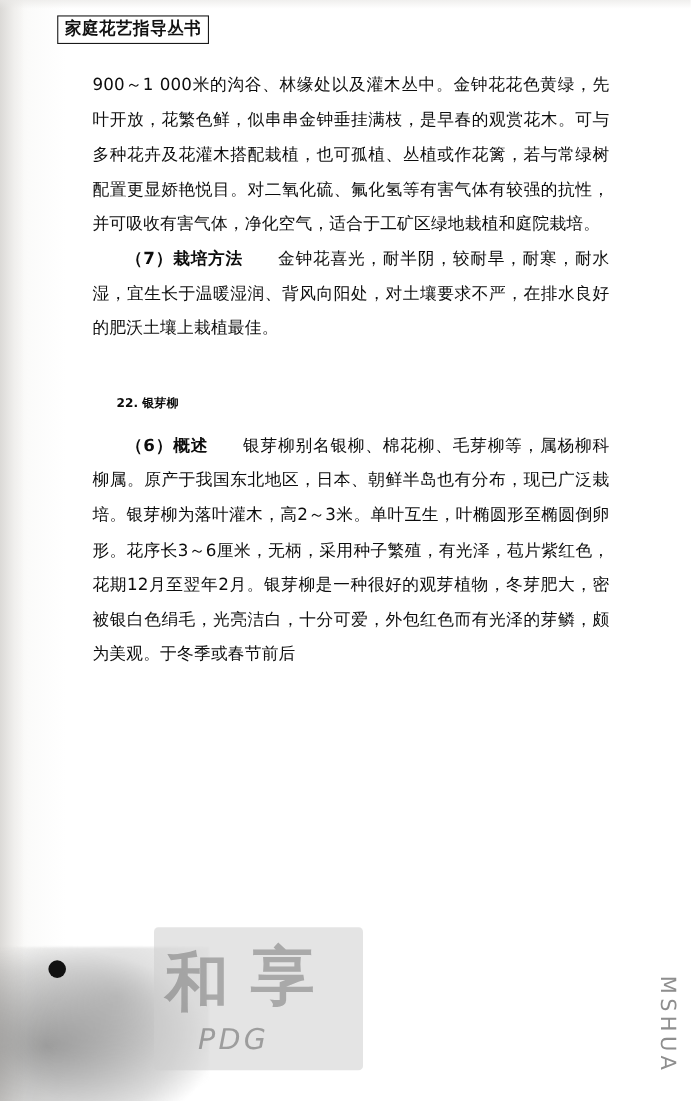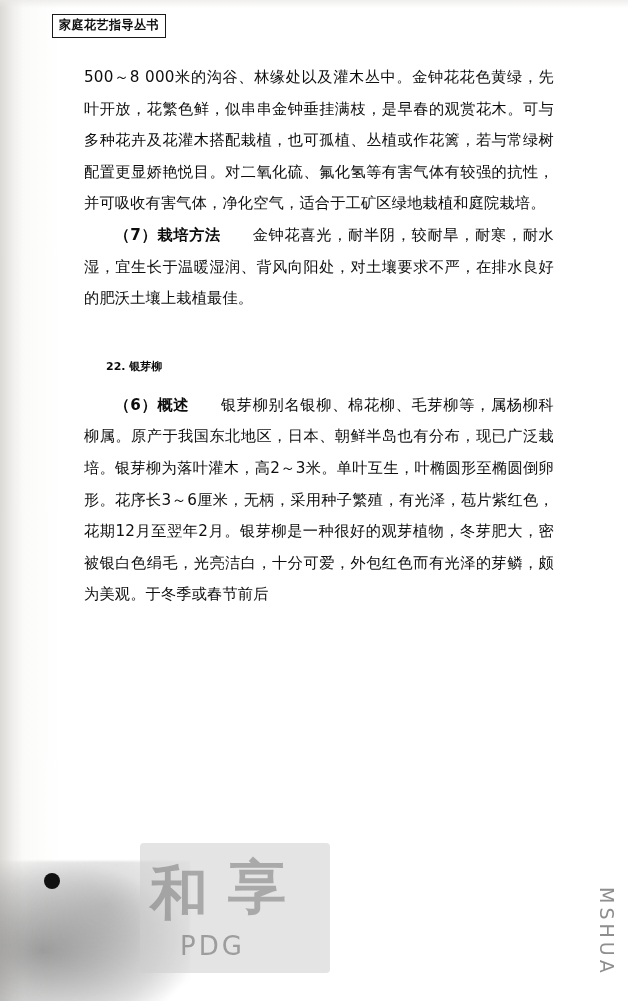--- a/index.html
+++ b/index.html
@@ -43,21 +43,21 @@
   .series-box {
     position: absolute;
     left: 52px;
     top: 14px;
     border: 1.6px solid #1a1a1a;
     padding: 2px 6px 3px 6px;
     background: #fff;
   }
   .series-box .series-text {
     font-family: "DejaVu Sans", "Liberation Sans", sans-serif;
-    font-size: 12px;
+    font-size: 15px;
     font-weight: bold;
     letter-spacing: .5px;
     color: #111;
     white-space: nowrap;
     transform: scaleY(1.05);
     text-align: center;
   }
 
   
   .content {
@@ -140,20 +140,21 @@
   .wm-c1 { left: 150px; bottom: 68px; }
   .wm-c2 { left: 228px; bottom: 74px; }
   .wm-pdg {
     position: absolute;
     left: 180px;
     bottom: 40px;
     font-family: "DejaVu Sans", "Liberation Sans", sans-serif;
     font-size: 26px;
     letter-spacing: 3px;
     color: rgba(110,110,110,.6);
+    font-style: italic;
   }
 
   
   .side-text {
     position: absolute;
     right: 10px;
     bottom: 24px;
     font-family: "DejaVu Sans", "Liberation Sans", sans-serif;
     font-size: 19px;
     letter-spacing: 4px;
@@ -169,21 +170,21 @@
   <div class="gutter-shade"></div>
   <div class="edge-top"></div>
 
   <div class="series-box">
     <div class="series-text">家庭花艺指导丛书</div>
   </div>
 
   <div class="content">
 
     <p class="noindent">
-      <span>500～8 000米的沟谷、林缘处以及灌木丛中。金钟花花色黄绿，先叶开放，花繁色鲜，似串串金钟垂挂满枝，是早春的观赏花木。可与多种花卉及花灌木搭配栽植，也可孤植、丛植或作花篱，若与常绿树配置更显娇艳悦目。对二氧化硫、氟化氢等有害气体有较强的抗性，并可吸收有害气体，净化空气，适合于工矿区绿地栽植和庭院栽培。</span>
+      <span>900～1 000米的沟谷、林缘处以及灌木丛中。金钟花花色黄绿，先叶开放，花繁色鲜，似串串金钟垂挂满枝，是早春的观赏花木。可与多种花卉及花灌木搭配栽植，也可孤植、丛植或作花篱，若与常绿树配置更显娇艳悦目。对二氧化硫、氟化氢等有害气体有较强的抗性，并可吸收有害气体，净化空气，适合于工矿区绿地栽植和庭院栽培。</span>
     </p>
 
     <p class="indent">
       <span class="lead">（7）栽培方法</span><span>　　金钟花喜光，耐半阴，较耐旱，耐寒，耐水湿，宜生长于温暖湿润、背风向阳处，对土壤要求不严，在排水良好的肥沃土壤上栽植最佳。</span>
     </p>
 
 
 
     <div class="section-head">22. 银芽柳</div>
 

